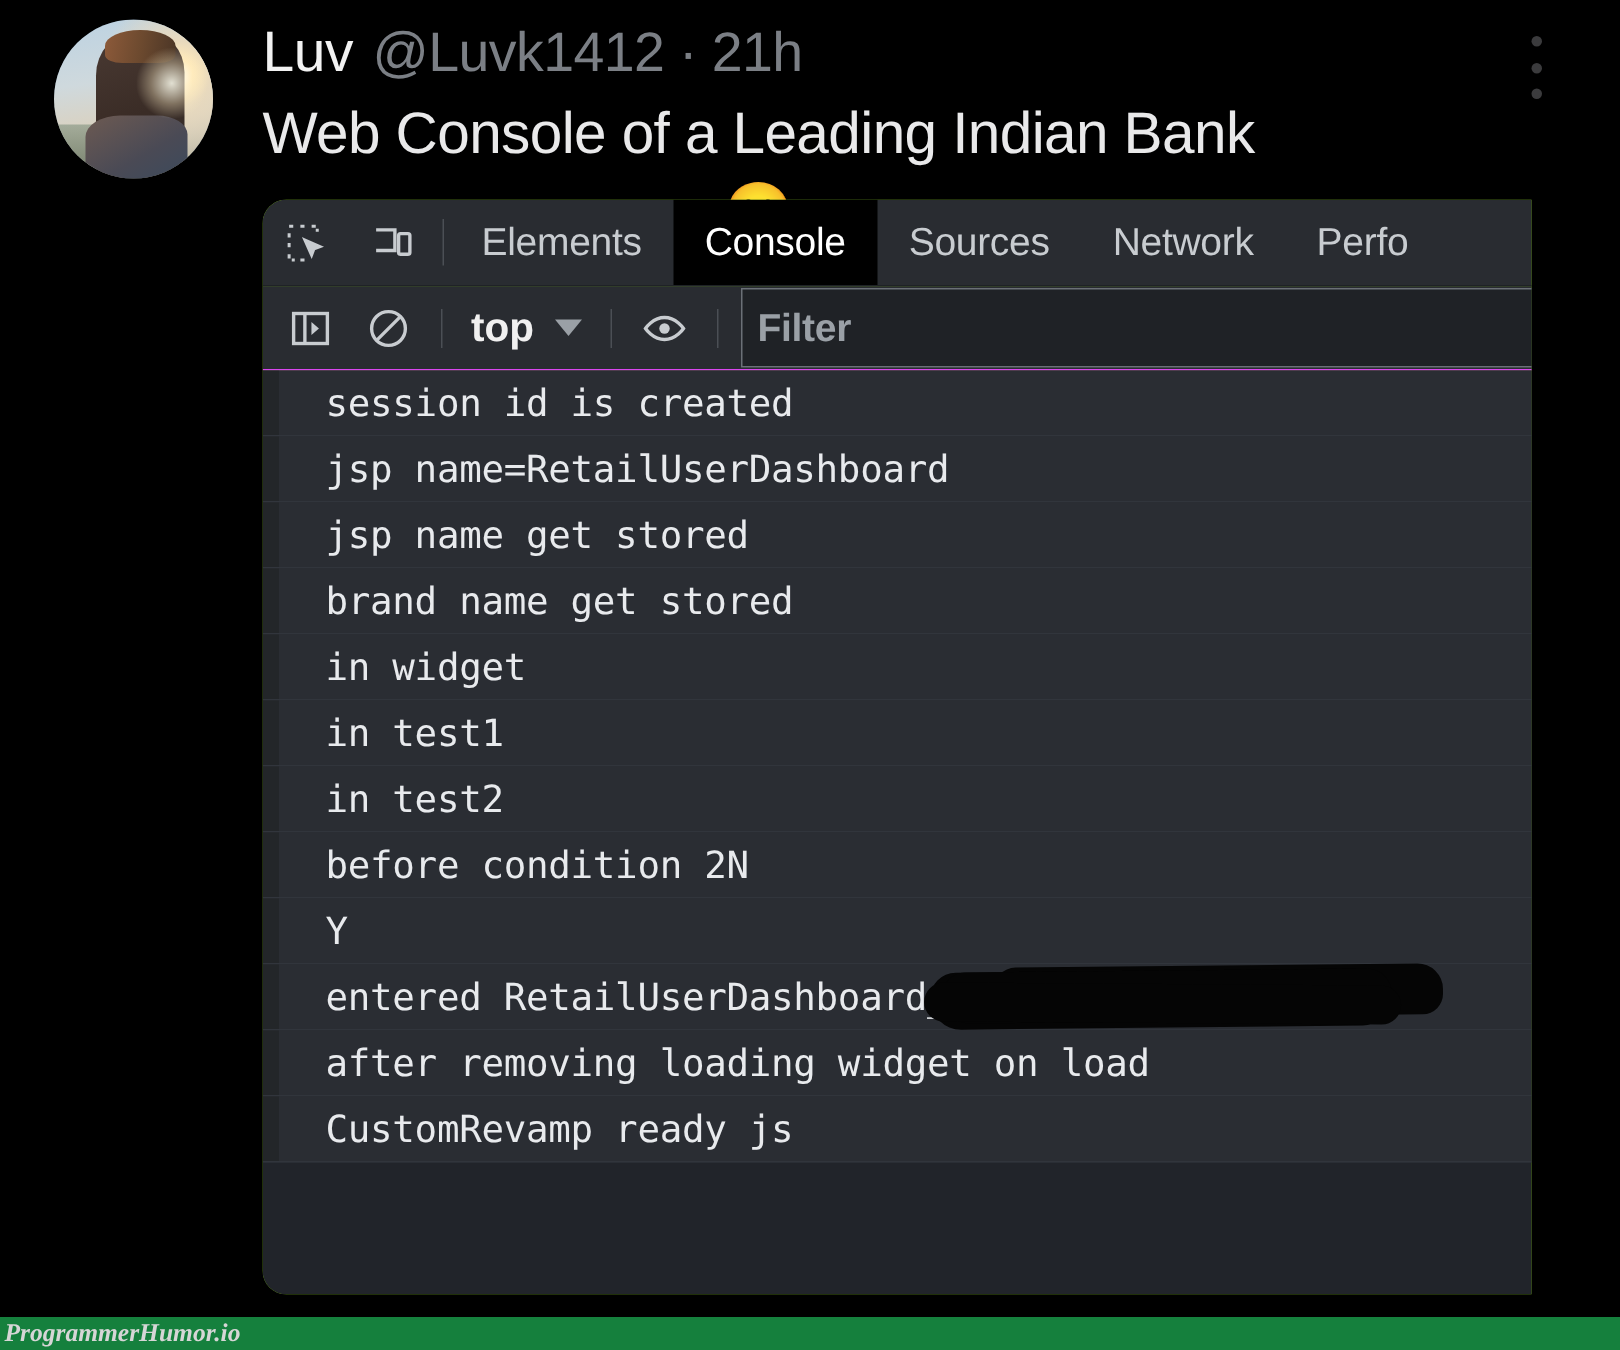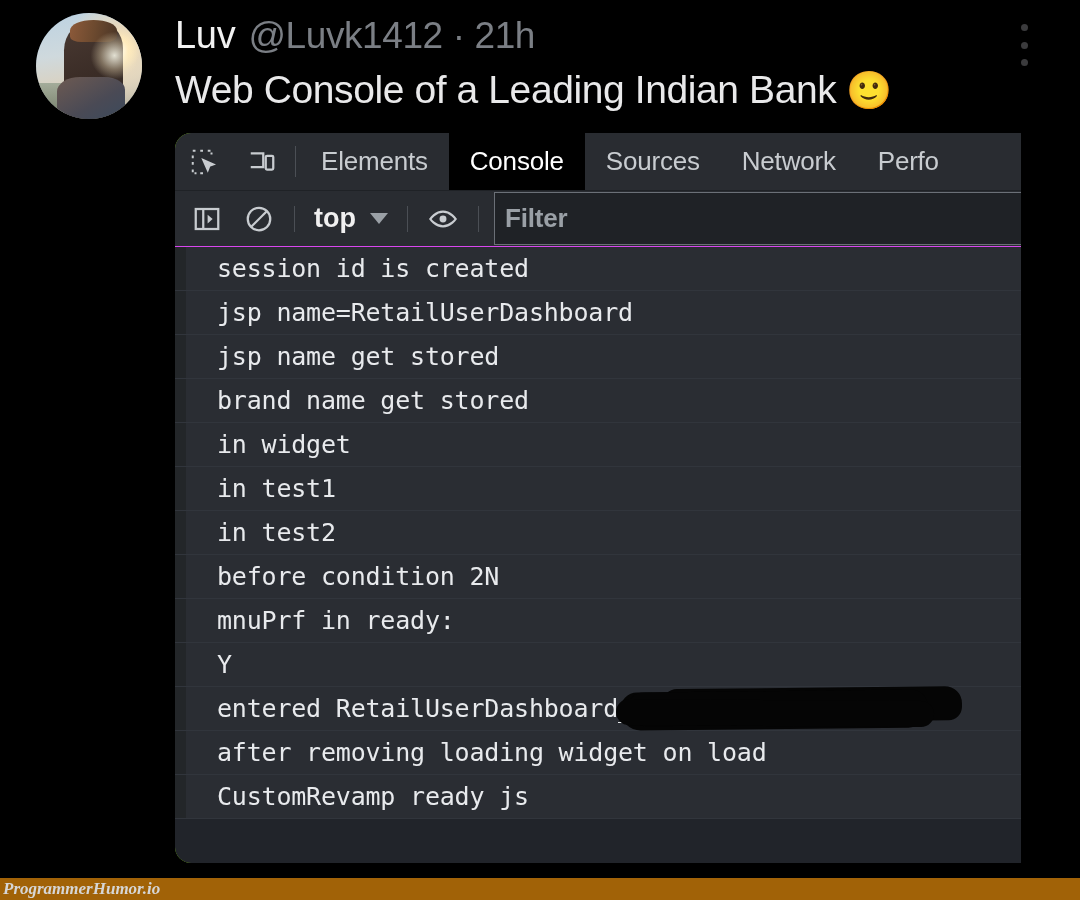--- a/index.html
+++ b/index.html
@@ -100,20 +100,21 @@
   .tweet-body {
     position: absolute;
     left: 175px; top: 68px;
     font-size: 39px;
     color: #e9e9ea;
     white-space: nowrap;
     letter-spacing: -0.4px;
     display: flex;
     align-items: center;
     gap: 10px;
+    flex-direction: column;
   }
   .tweet-emoji { font-size: 37px; line-height: 1; }
 
   .more-menu {
     position: absolute;
     right: 45px; top: 22px;
     width: 22px; height: 46px;
     display: flex;
     flex-direction: column;
     justify-content: space-between;
@@ -283,21 +284,21 @@
     border-radius: 16px;
     transform: rotate(1deg);
   }
 
   
   .watermark {
     position: absolute;
     left: 0; bottom: 0;
     width: 1080px;
     height: 22px;
-    background: #a16207;
+    background: #15803d;
     display: flex;
     align-items: center;
   }
   .watermark span {
     font-family: "Liberation Serif", serif;
     font-style: italic;
     font-weight: bold;
     font-size: 17px;
     color: #d6d6d6;
     padding-left: 3px;
@@ -433,23 +434,20 @@
       <div class="log-row">
         <span class="log-text">in test1</span>
       </div>
       <div class="log-row">
         <span class="log-text">in test2</span>
       </div>
       <div class="log-row">
         <span class="log-text">before condition 2N</span>
       </div>
       <div class="log-row">
-        <span class="log-text">mnuPrf in ready:</span>
-      </div>
-      <div class="log-row">
         <span class="log-text">Y</span>
       </div>
       <div class="log-row">
         <span class="log-text">entered RetailUserDashboard_</span>
         <span class="redaction"></span>
       </div>
       <div class="log-row">
         <span class="log-text">after removing loading widget on load</span>
       </div>
       <div class="log-row">

